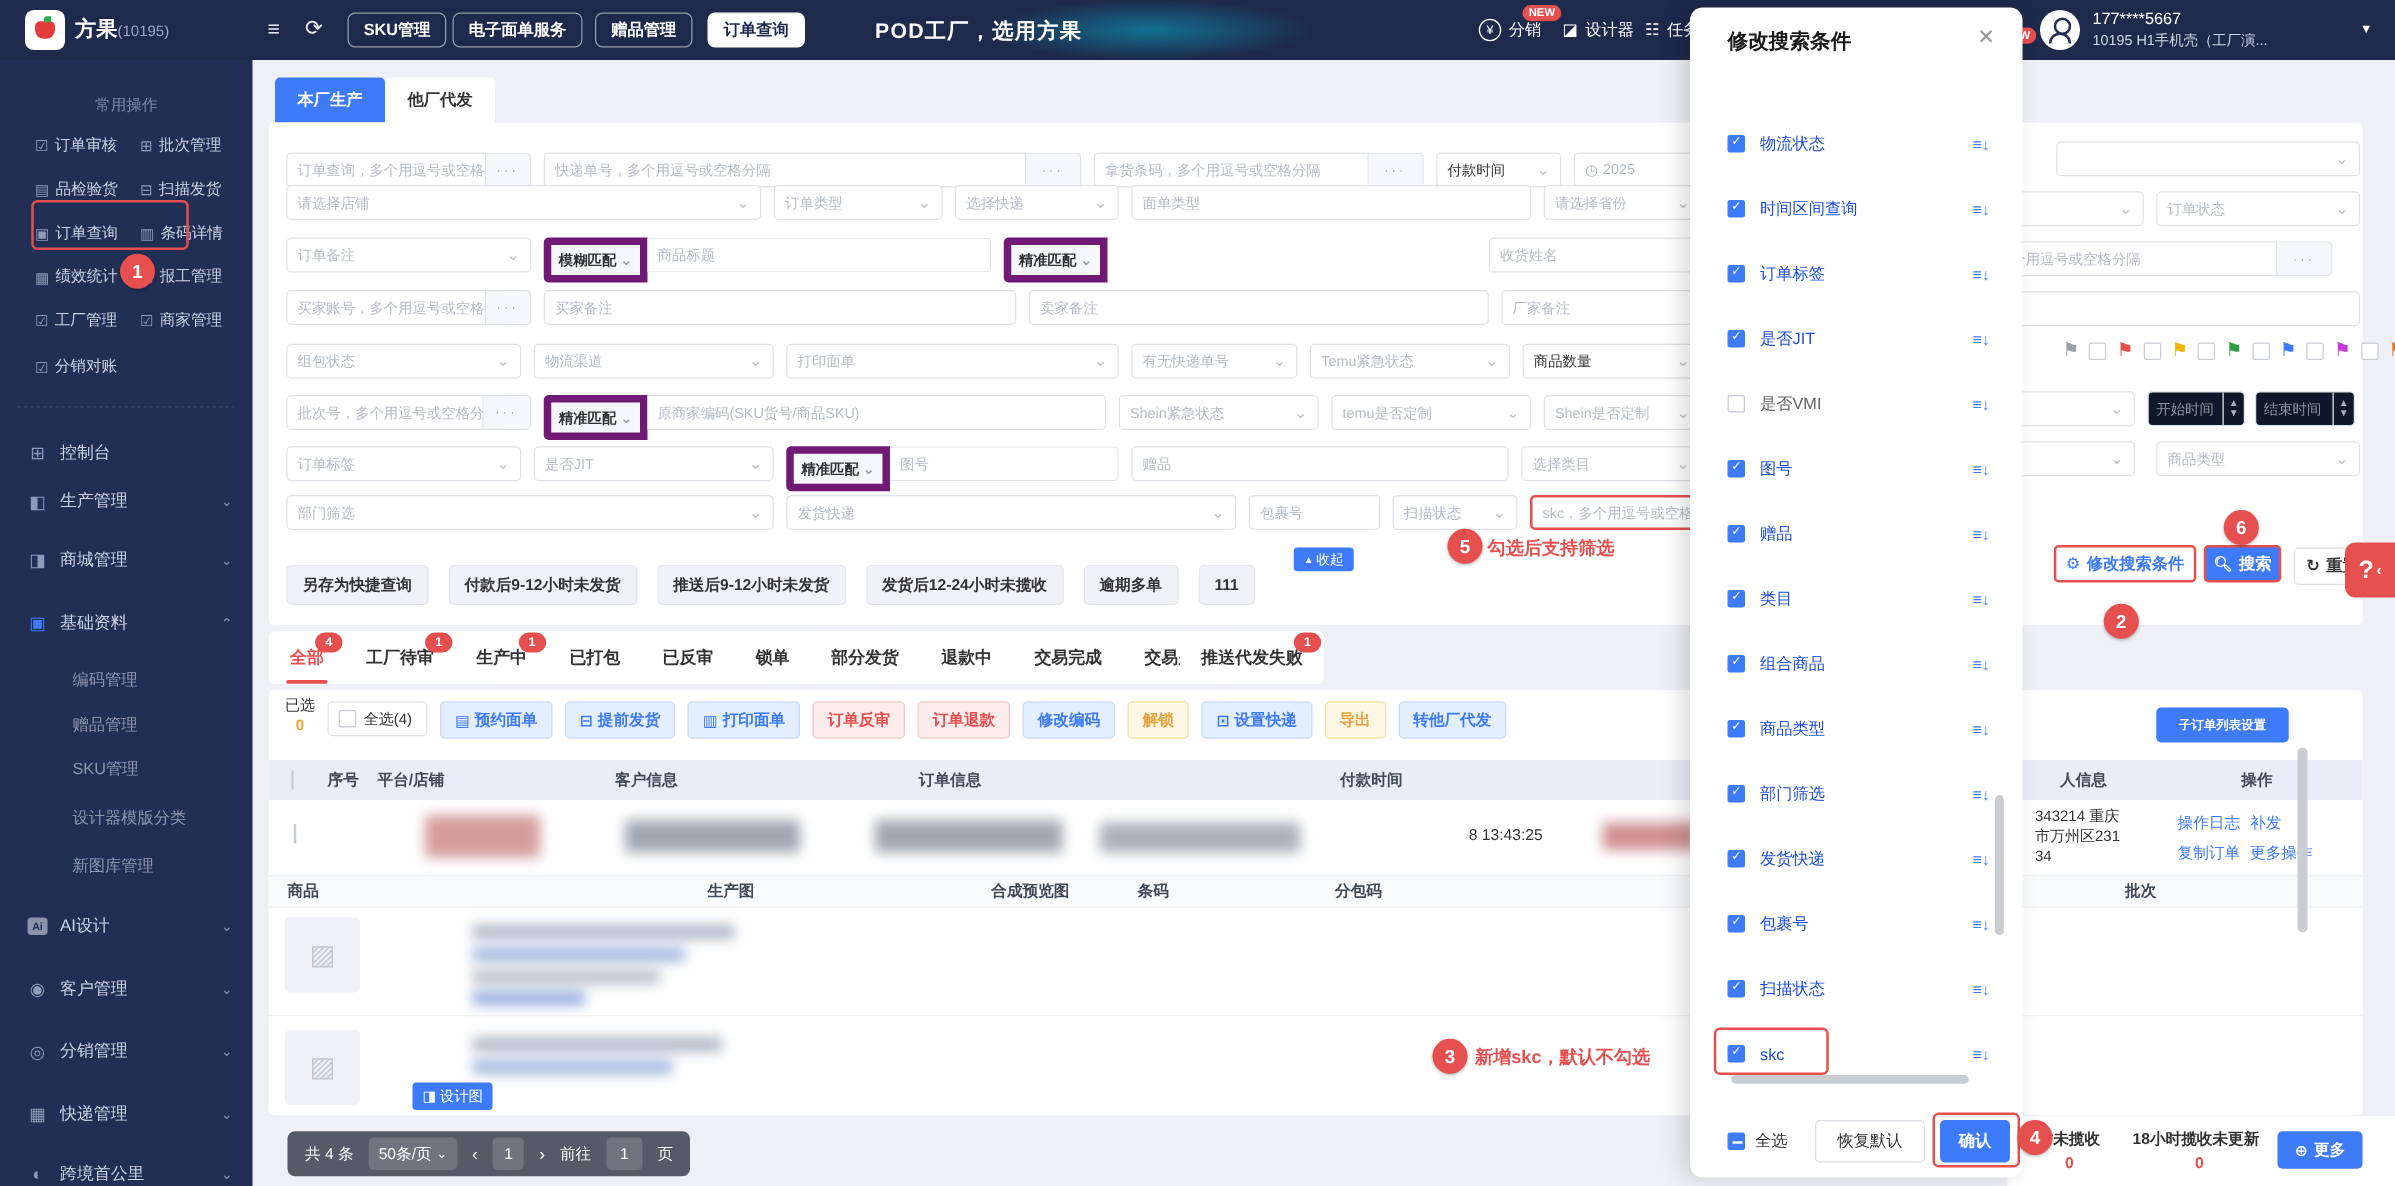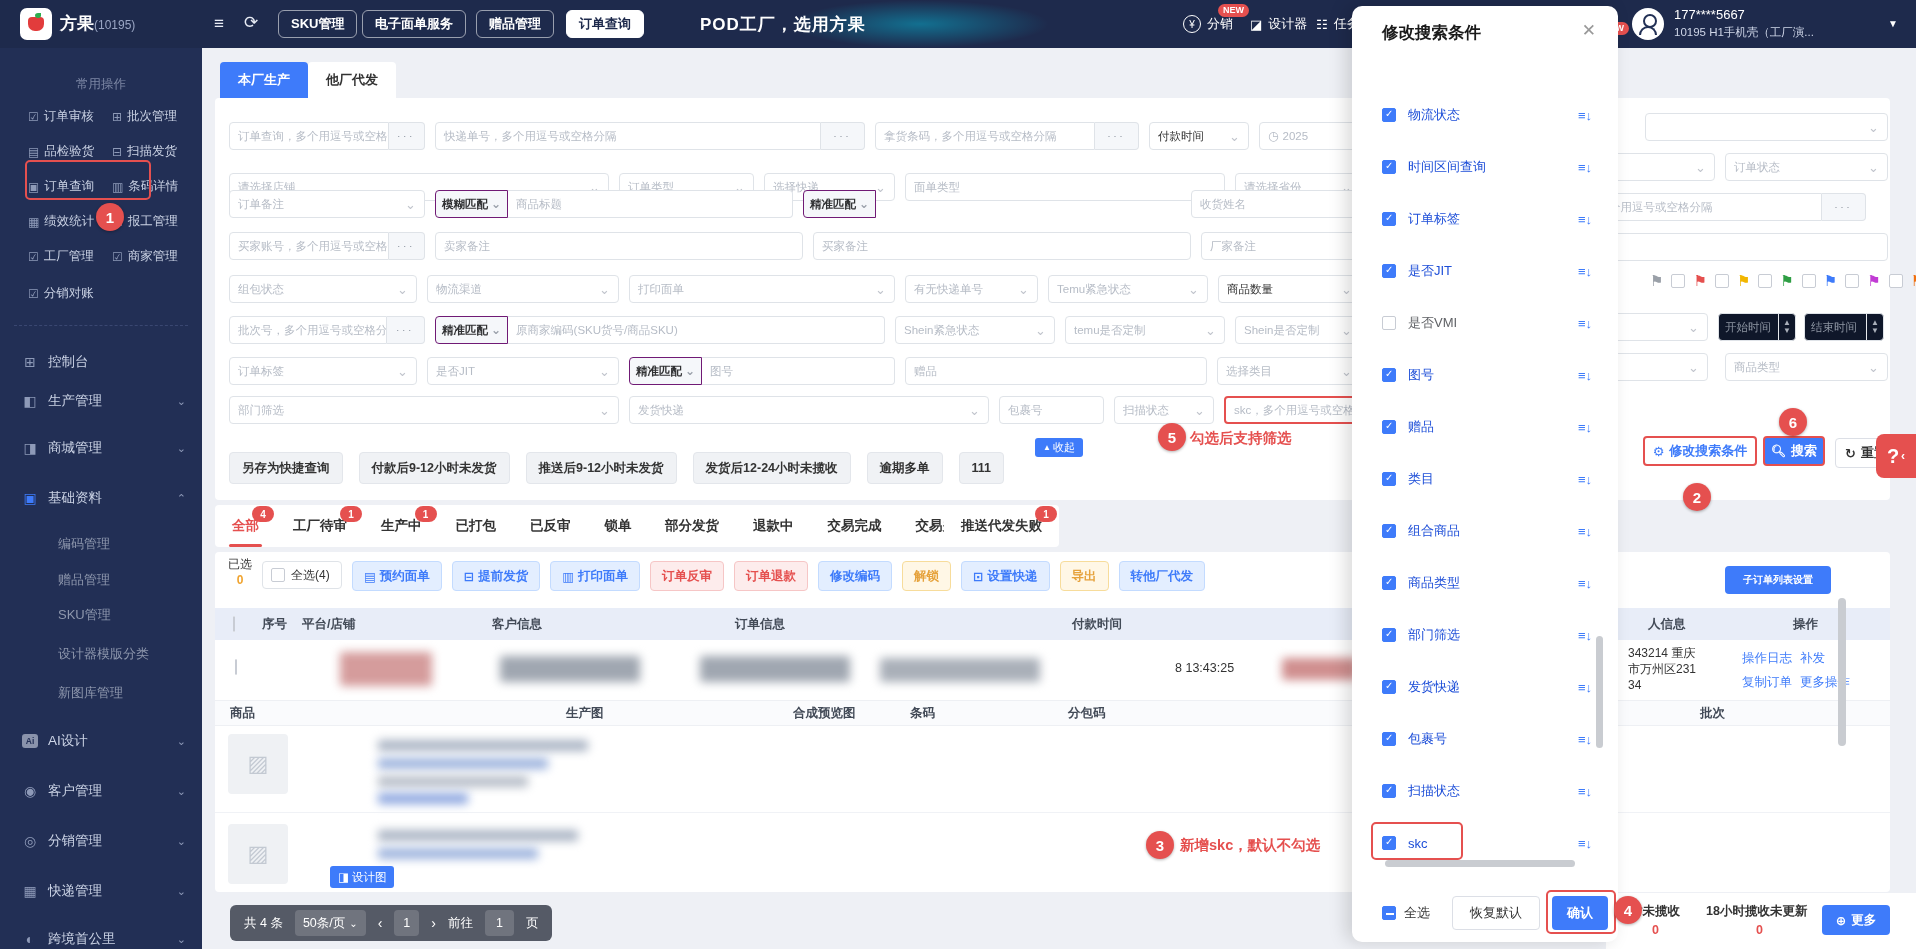--- a/index.html
+++ b/index.html
@@ -38,21 +38,21 @@
   .card{background:#fff;border-radius:4px;}
   .tab{height:36px;display:flex;align-items:center;justify-content:center;font-size:13px;font-weight:bold;border-radius:4px 4px 0 0;}
   
   .frow{left:229px;width:1132px;height:28px;display:flex;gap:10px;}
   .inp,.sel{height:28px;border:1px solid #dfe3e8;border-radius:4px;background:#fff;display:flex;align-items:center;padding:0 8px;color:#b6bcc6;font-size:11.5px;white-space:nowrap;overflow:hidden;box-sizing:border-box;flex:none;}
   .sel::after{content:"⌄";margin-left:auto;color:#c0c4cc;font-size:13px;padding-left:4px;}
   .fx{flex:1 1 auto !important;}
   .grp{display:flex;flex:none;}
   .grp .inp{border-radius:4px 0 0 4px;}
   .dots{width:44px;height:28px;border:1px solid #dfe3e8;border-left:none;background:#f5f7fa;border-radius:0 4px 4px 0;display:flex;align-items:center;justify-content:center;color:#7d8592;font-size:9px;letter-spacing:3px;box-sizing:border-box;}
-  .pre{height:28px;background:#f5f7fa;border:1px solid #701a75;border-radius:4px 0 0 4px;color:#303133;font-weight:bold;font-size:11.5px;display:flex;align-items:center;padding:12px 6px;box-sizing:border-box;flex:none;}
+  .pre{height:28px;background:#f5f7fa;border:6px solid #701a75;border-radius:4px 0 0 4px;color:#303133;font-weight:bold;font-size:11.5px;display:flex;align-items:center;padding:12px 6px;box-sizing:border-box;flex:none;}
   .pre::after{content:"⌄";color:#9aa0aa;font-size:12px;padding-left:3px;}
   .pre + .inp{border-left:none;border-radius:0 4px 4px 0;}
   .clock{color:#b6bcc6;margin-right:4px;font-size:12px;}
   
   .qf{height:30px;background:#f0f2f5;border:1px solid #e3e6eb;border-radius:4px;color:#333;font-size:12.5px;font-weight:bold;display:flex;align-items:center;padding:0 12px;flex:none;}
   .collapse-pill{background:#3e7bfa;color:#fff;border-radius:3px;font-size:11px;display:flex;align-items:center;justify-content:center;gap:2px;}
   .stab{height:42px;display:flex;align-items:center;padding:0 17px;font-size:13.5px;color:#333;font-weight:bold;position:relative;}
   .stab.on{color:#e5504f;}
   .stab.on::after{content:"";position:absolute;left:14px;right:14px;bottom:0;height:3px;background:#e5504f;border-radius:2px;}
   .badge{position:absolute;top:1px;right:2px;min-width:16px;height:16px;background:#e5504f;color:#fff;border-radius:8px;font-size:10px;font-weight:bold;display:flex;align-items:center;justify-content:center;padding:0 3px;}
@@ -254,21 +254,21 @@
       </div>
     <div class="sel" style="width:100px;color:#333;">
         <span>付款时间</span>
       </div>
     <div class="inp fx">
         <span class="clock">◷</span>
         <span>2025</span>
       </div>
   </div>
   
-  <div class="abs frow" style="top:173px;">
+  <div class="abs frow" style="top:148px;">
     <div class="sel" style="width:380px;">
         <span>请选择店铺</span>
       </div>
     <div class="sel" style="width:135px;">
         <span>订单类型</span>
       </div>
     <div class="sel" style="width:131px;">
         <span>选择快递</span>
       </div>
     <div class="inp" style="width:320px;">面单类型</div>
@@ -289,22 +289,22 @@
         <div class="pre">精准匹配</div>
       </div>
     <div class="inp fx">收货姓名</div>
   </div>
   
   <div class="abs frow" style="top:232px;">
     <div class="grp" style="width:196px;">
         <div class="inp fx">买家账号，多个用逗号或空格分隔</div>
         <div class="dots">···</div>
       </div>
+    <div class="inp" style="width:378px;">买家备注</div>
     <div class="inp" style="width:368px;">卖家备注</div>
-    <div class="inp" style="width:378px;">买家备注</div>
     <div class="inp fx">厂家备注</div>
   </div>
   
   <div class="abs frow" style="top:275px;">
     <div class="sel" style="width:188px;">
         <span>组包状态</span>
       </div>
     <div class="sel" style="width:192px;">
         <span>物流渠道</span>
       </div>

